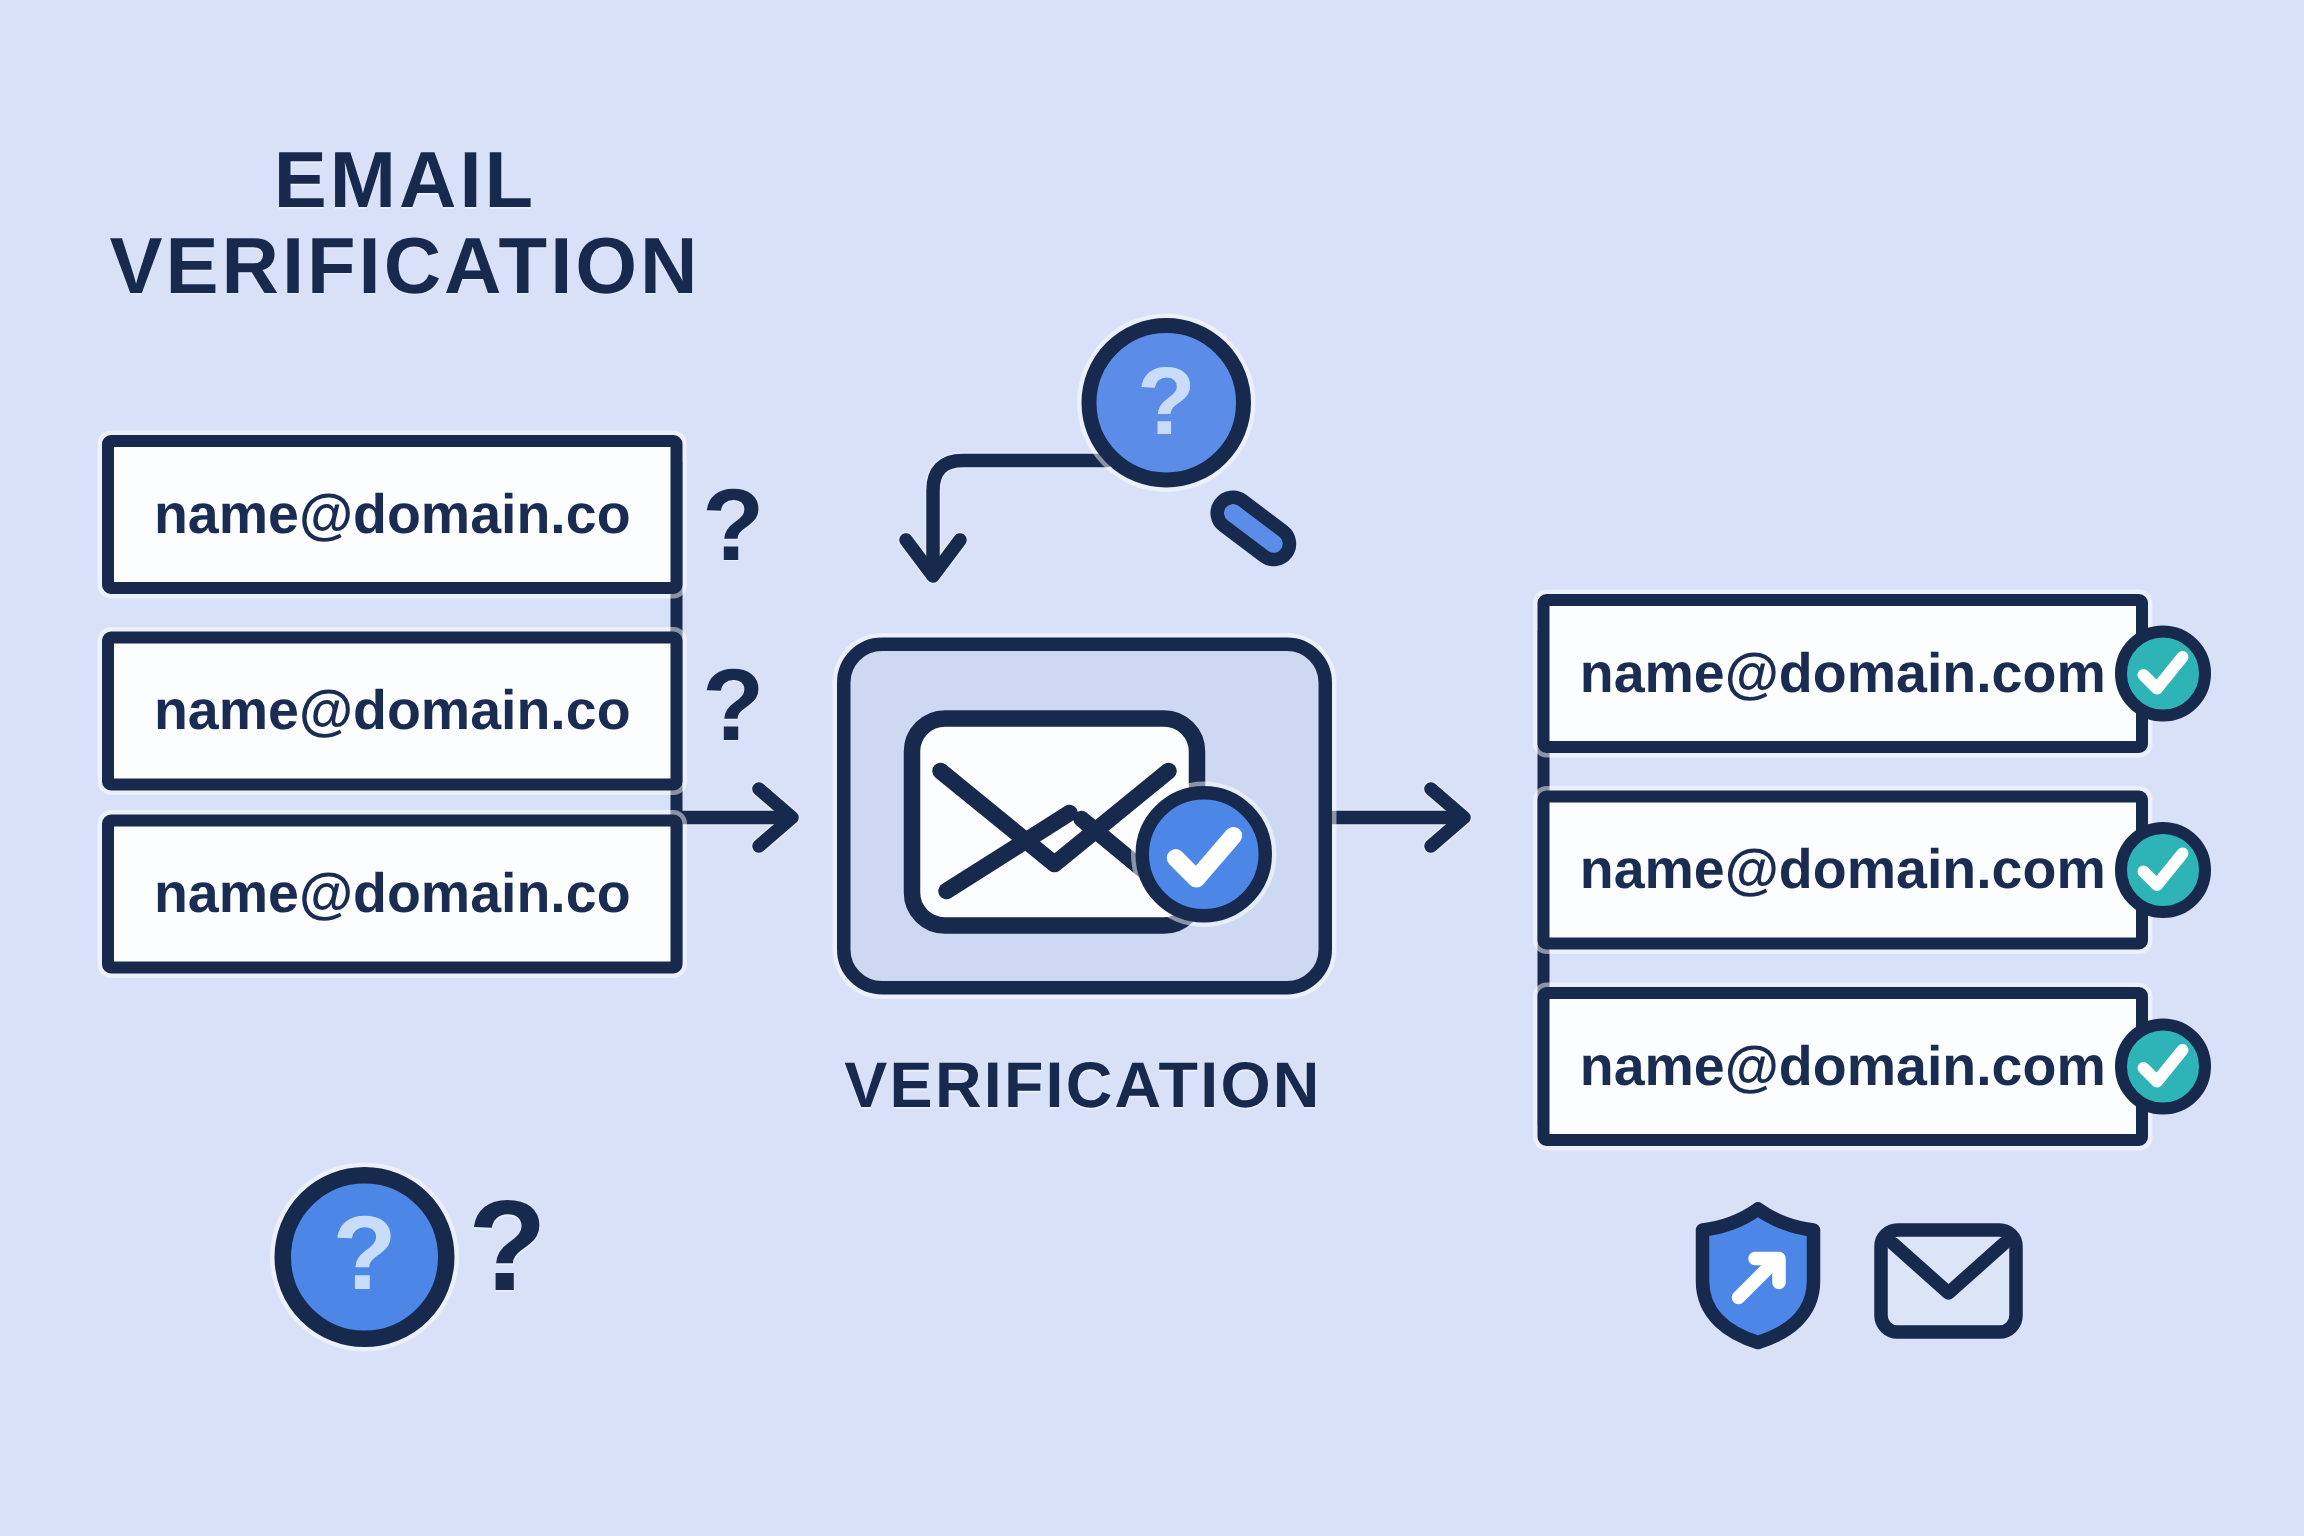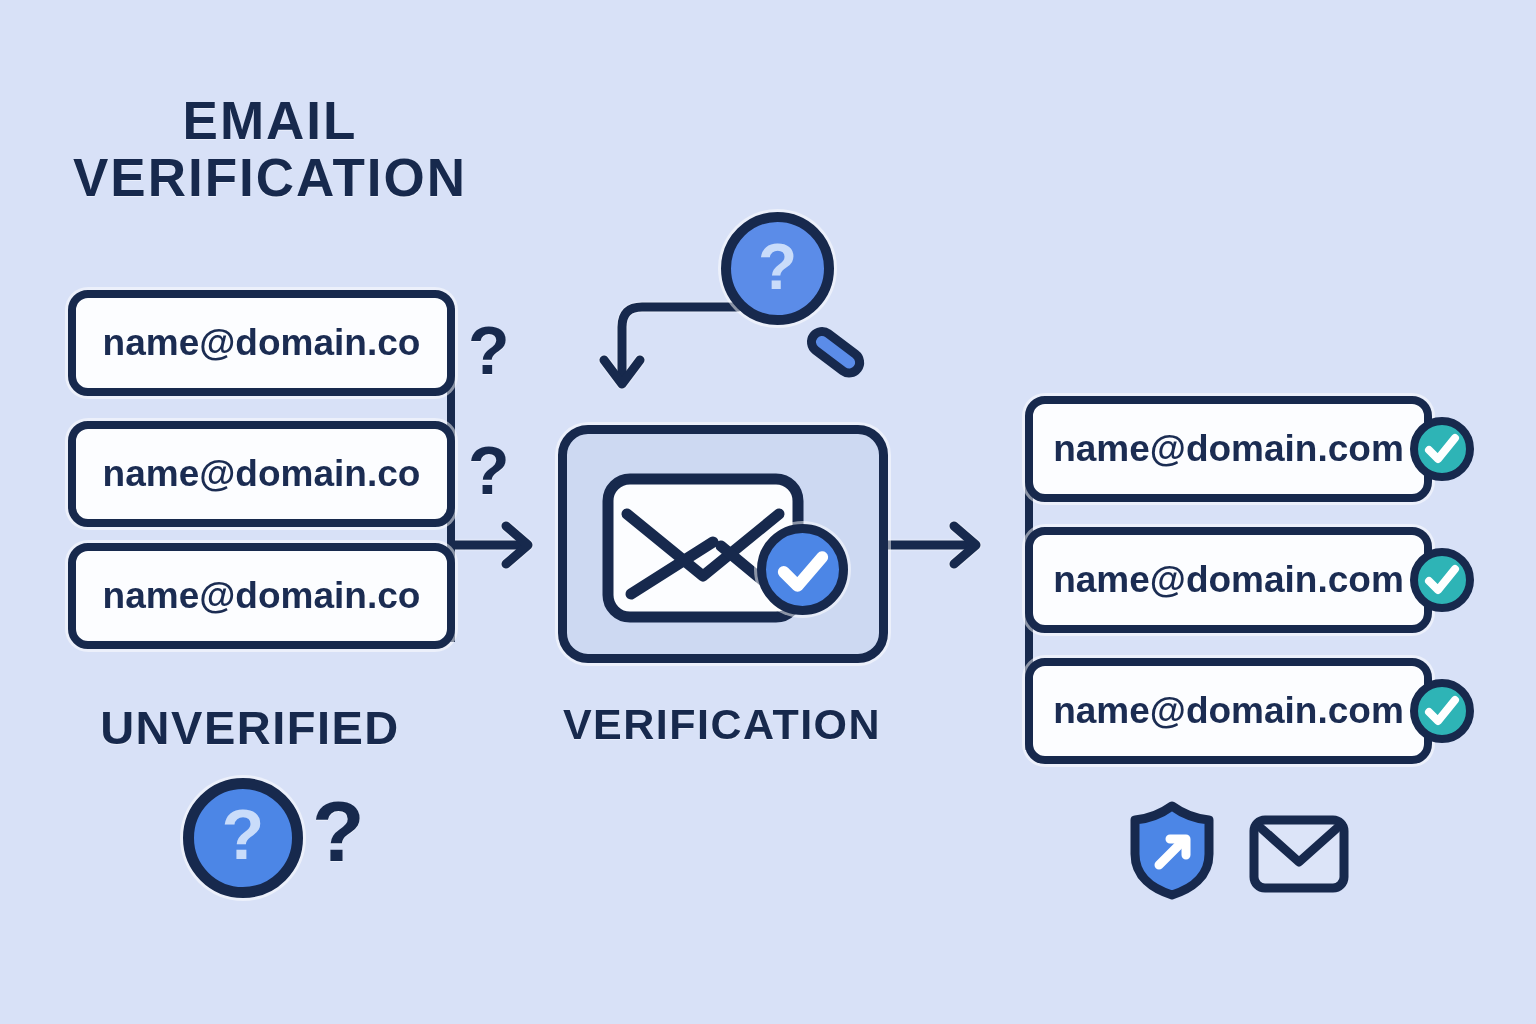--- a/index.html
+++ b/index.html
@@ -34,21 +34,21 @@
   .process-title { left: 522px; top: 698px; width: 400px; font-size: 43px; line-height: 53px; letter-spacing: 1.5px; }
   .process-title .line { display: block; }
 
   
   .email-box {
     position: absolute;
     width: 387px;
     height: 106px;
     background: var(--boxFill, #fcfdff);
     border: 8px solid var(--navy, #17294d);
-    border-radius: 20px;
+    border-radius: 6px;
     display: flex;
     align-items: center;
     justify-content: center;
     z-index: 2;
     box-shadow: 0 0 0 3px rgba(255,255,255,0.5);
   }
   .v-box { width: 407px; }
   .email-text {
     font-size: 37px;
     font-weight: bold;
@@ -186,21 +186,20 @@
 
   <svg class="abs-svg arrow-svg" style="left:886px; top:517px;" width="116" height="56" viewBox="0 0 116 56">
     <path d="M2 28 H86" stroke="#17294d" stroke-width="9" fill="none" stroke-linecap="round"></path>
     <path d="M68 9 L90 28 L68 47" stroke="#17294d" stroke-width="9" fill="none" stroke-linecap="round" stroke-linejoin="round"></path>
   </svg>
 
   <div class="big-title process-title">
     <span class="line">VERIFICATION</span>
   </div>
 
-  <div class="big-title unverified-title">UNVERIFIED</div>
 
   <div class="icon-circle uv-badge">
     <span class="inner-q">?</span>
   </div>
   <div class="qmark loose-q">?</div>
 
 
   <div class="connector" style="left:1025px; top:420px; height:330px;"></div>
 
   <div class="email-box v-box" style="left:1025px; top:396px;">

